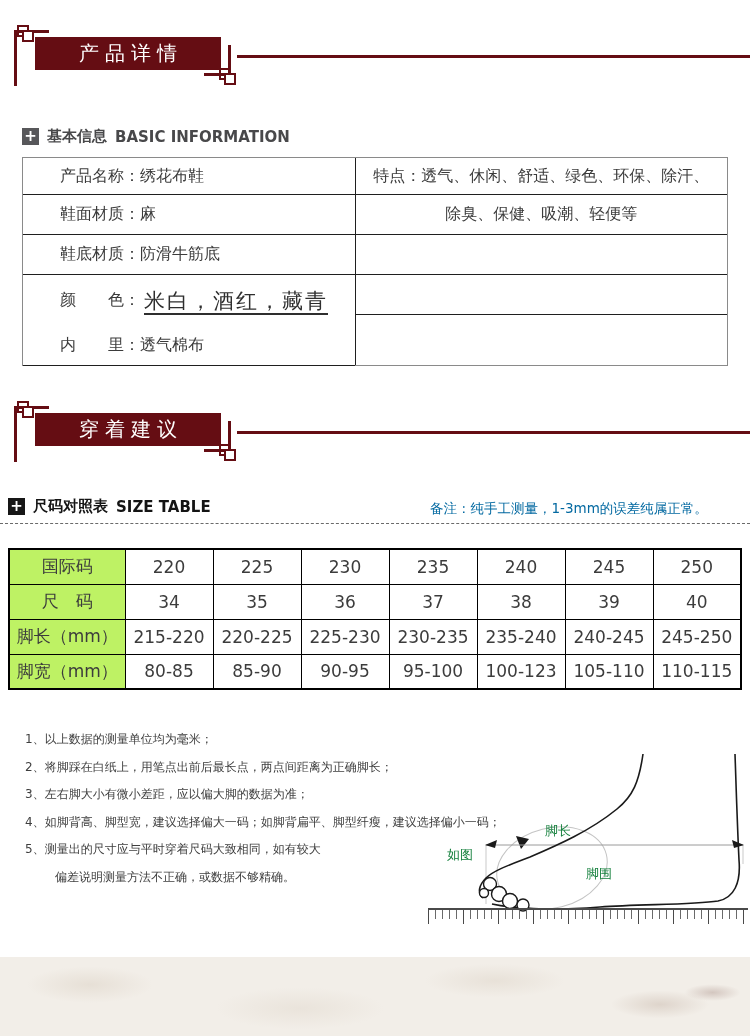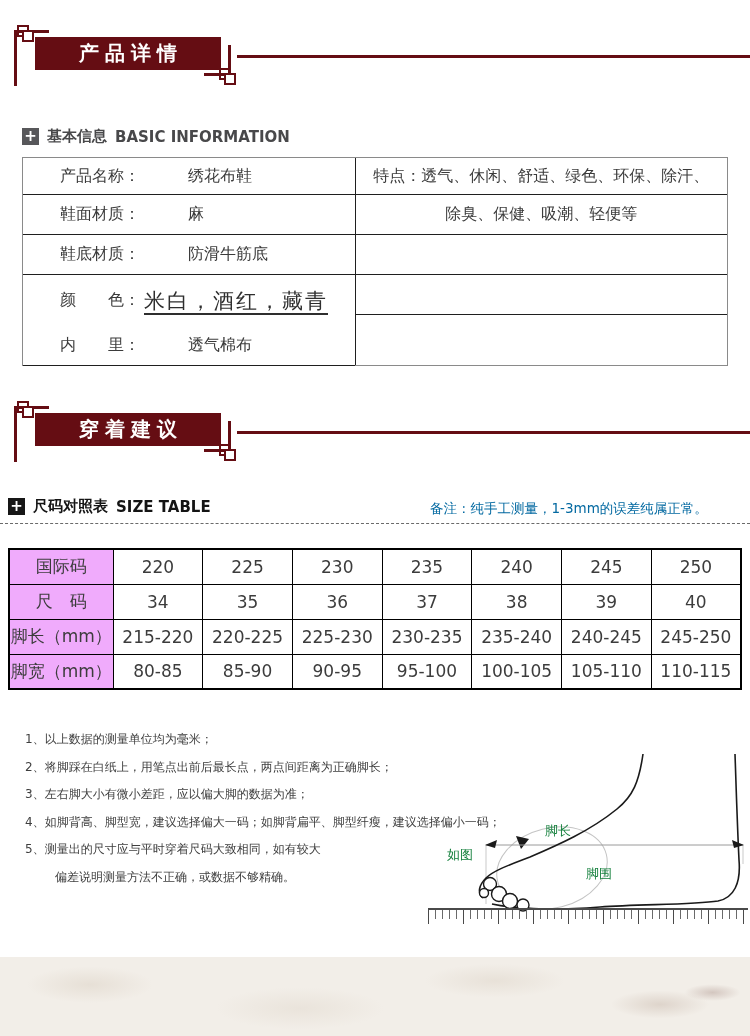--- a/index.html
+++ b/index.html
@@ -16,21 +16,21 @@
   .orn-br-h{ left:204px; top:46px; width:27px; height:3px; }
   .long-line{ left:237px; top:28px; width:513px; height:3px; }
   .knot{ position:absolute; width:15px; height:15px; }
   .knot::before,.knot::after{ content:""; position:absolute; width:8px; height:8px; border:2px solid var(--accent); background:transparent; }
   .knot::before{ left:0; top:0; }
   .knot::after{ left:5px; top:5px; background:#fff; }
   .knot-tl{ left:17px; top:-2px; }
   .knot-br{ left:219px; top:41px; }
   .banner-box{ position:absolute; left:35px; top:10px; width:186px; height:33px;
     background:var(--accent); color:#fff; display:flex; align-items:center; justify-content:center;
-    font-size:20px; font-weight:bold; letter-spacing:6px; text-indent:6px; }
+    font-size:20px; font-weight:normal; letter-spacing:6px; text-indent:6px; }
 
   
   .sub-heading{ position:absolute; display:flex; align-items:center; gap:8px;
     font-size:15px; font-weight:bold; }
   .plus-icon{ width:17px; height:17px; display:inline-flex; align-items:center; justify-content:center;
     color:#fff; font-size:15px; font-weight:bold; line-height:1; }
   .plus-gray{ background:#57575a; }
   .plus-black{ background:#161616; }
   .heading-gray{ color:#48484a; }
   .heading-black{ color:#141414; }
@@ -38,37 +38,37 @@
   
   .info-table{ position:absolute; left:22px; top:157px; width:706px; height:209px;
     border:1px solid #8a8a8a; display:flex; }
   .it-col{ height:100%; }
   .it-col-left{ width:333px; border-right:1px solid #1f1f1f; }
   .it-col-right{ width:372px; }
   .it-row{ display:flex; align-items:center; font-size:16px; color:#3b3b3b; }
   .it-col-left .it-row{ padding-left:37px; }
   .it-row.centered{ justify-content:center; padding-left:0; }
   .r1{ height:37px; } .r2,.r3,.r4{ height:40px; } .r5{ height:51px; }
-  .r1,.r2,.r3,.r4{ border-bottom:1px solid #1f1f1f;gap:48px; }
+  .r1,.r2,.r3,.r4{ border-bottom:1px solid #1f1f1f; }
   .it-label{ white-space:pre; }
   .it-value{ white-space:pre; }
   .color-value{ font-size:21px; color:#2e2e2e; letter-spacing:2px;
     text-decoration:underline; text-underline-offset:5px; margin-left:4px; }
 
   
   .size-remark{ position:absolute; left:430px; top:500px; font-size:13.5px; color:#0369a1; }
   .dashed-rule{ position:absolute; left:0; top:523px; width:750px; border-bottom:1px dashed #6a6a6a; }
 
   
   .size-table{ position:absolute; left:8px; top:548px; width:734px; border-collapse:collapse;
     table-layout:fixed; }
   .size-table td{ border:1px solid #000; height:35px; text-align:center; vertical-align:middle;
     font-size:17px; color:#3c3c3c; }
   .size-table{ border:2px solid #000; }
-  .size-table td.row-label{ background:#f0abfc; width:104px; white-space:pre; }
+  .size-table td.row-label{ background:#bef264; width:116px; white-space:pre; }
 
   
   .notes{ position:absolute; left:25px; top:726px; width:470px; list-style:none;
     font-size:12px; color:#3e3e3e; }
   .notes div{ height:27.5px; line-height:27.5px; white-space:nowrap; }
   .notes .cont{ padding-left:30px; }
 
   
   .foot-svg{ position:absolute; left:430px; top:752px; }
   .diagram-label{ position:absolute; font-size:13px; color:#15803d; }
@@ -197,21 +197,21 @@
         <td>235-240</td>
         <td>240-245</td>
         <td>245-250</td>
       </tr>
       <tr>
         <td class="row-label">脚宽（mm）</td>
         <td>80-85</td>
         <td>85-90</td>
         <td>90-95</td>
         <td>95-100</td>
-        <td>100-105</td>
+        <td>100-123</td>
         <td>105-110</td>
         <td>110-115</td>
       </tr>
     </tbody>
   </table>
 
   <div class="notes">
     <div>1、以上数据的测量单位均为毫米；</div>
     <div>2、将脚踩在白纸上，用笔点出前后最长点，两点间距离为正确脚长；</div>
     <div>3、左右脚大小有微小差距，应以偏大脚的数据为准；</div>

